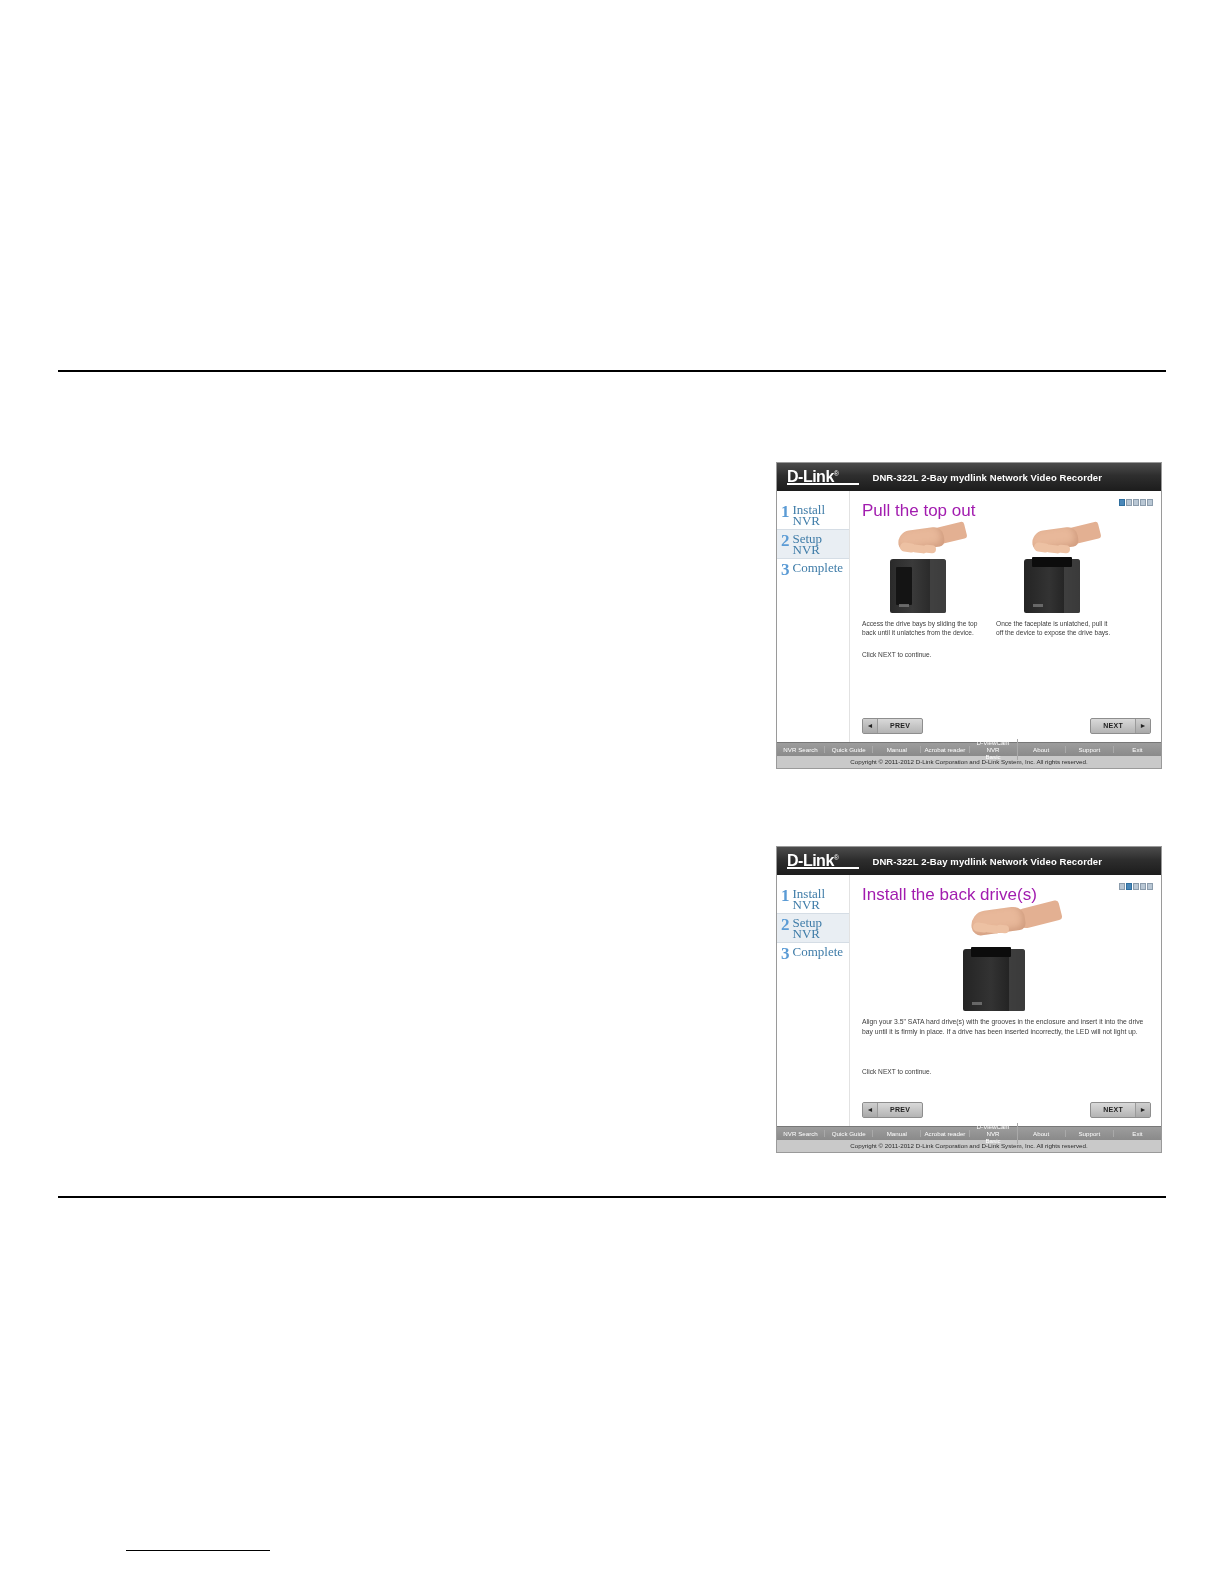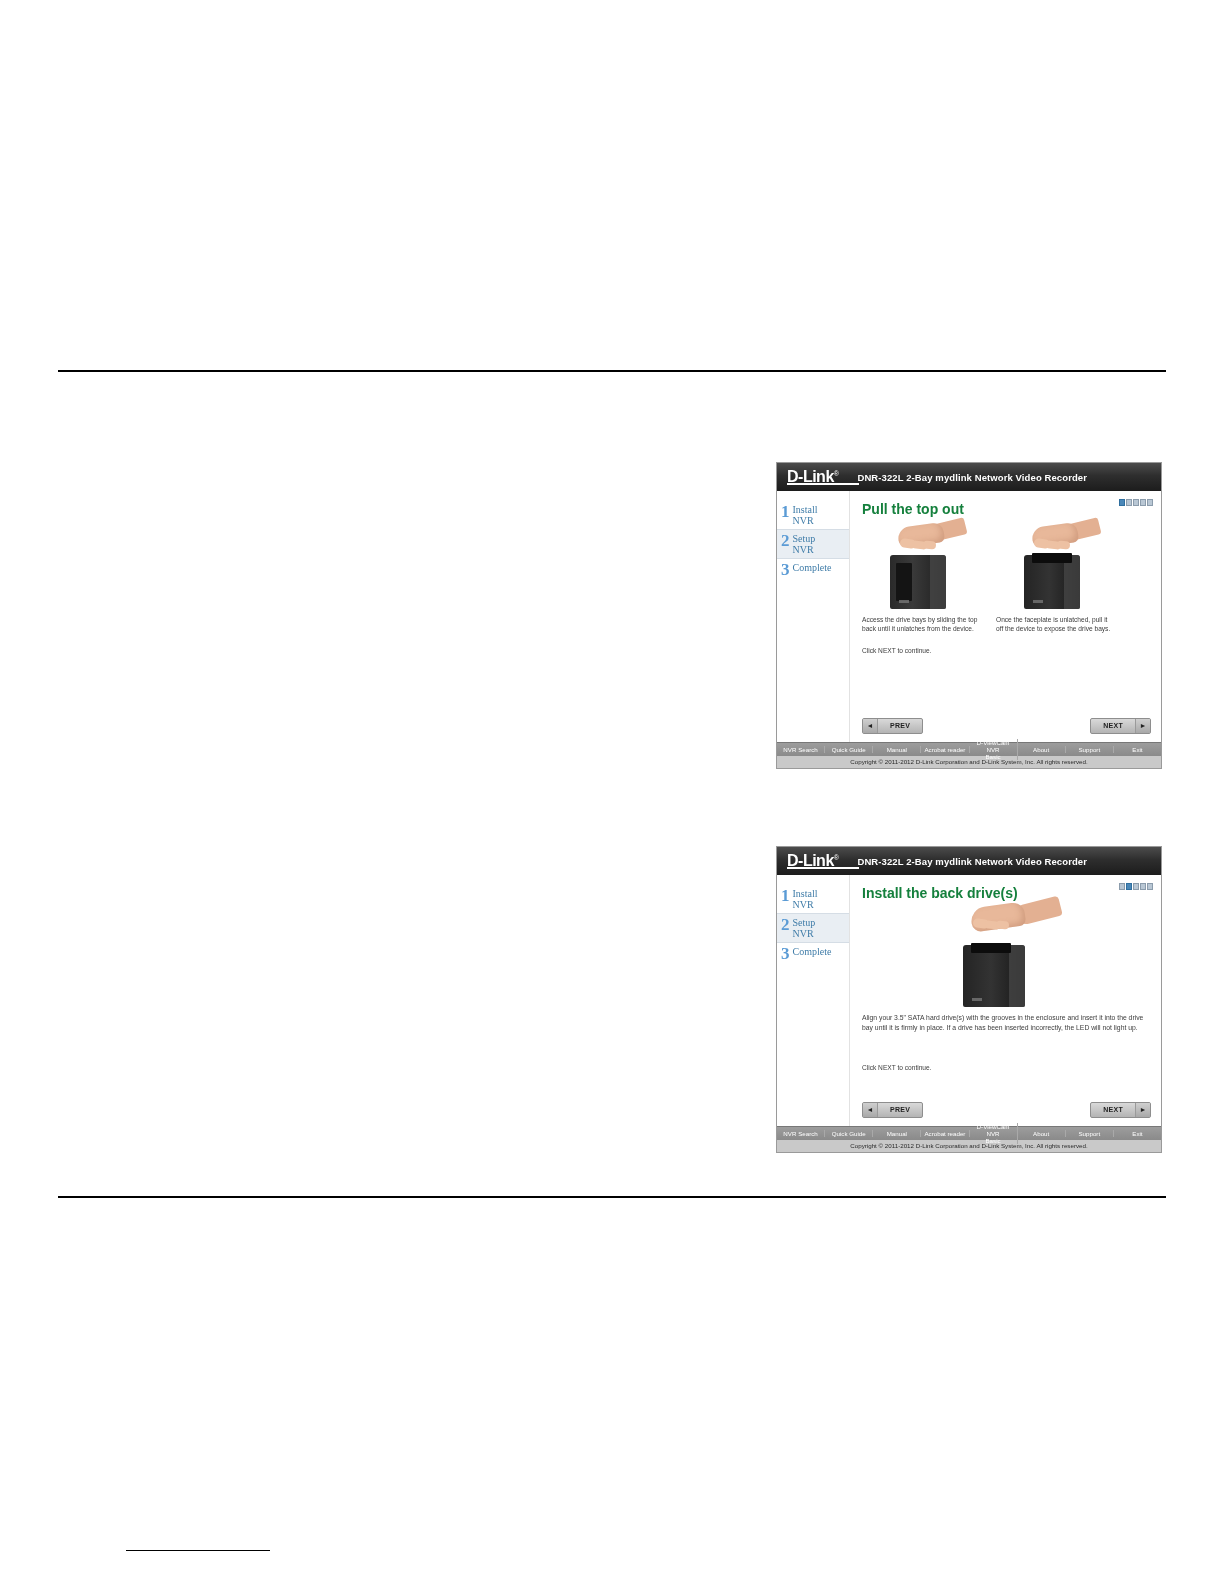--- a/index.html
+++ b/index.html
@@ -71,21 +71,21 @@
   }
   .dlink-underline {
     position: absolute;
     left: 0;
     bottom: 1px;
     width: 72px;
     height: 2px;
     background: #ffffff;
   }
   .wiz-title {
-    margin-left: 11px;
+    margin-left: 26px;
     color: #ffffff;
     font-size: 9.5px;
     font-weight: bold;
     letter-spacing: 0.1px;
   }
 
   
   .wiz-body {
     display: flex;
     height: calc(100% - 28px - 26px);
@@ -115,38 +115,38 @@
   .step-num {
     font-family: "Liberation Serif", serif;
     font-size: 17px;
     color: #5b9bd5;
     font-weight: bold;
     line-height: 15px;
     margin-right: 3px;
   }
   .step-label {
     font-family: "Liberation Serif", serif;
-    font-size: 10px;
+    font-size: 13px;
     color: #3f7ca8;
     line-height: 11px;
   }
   .step-label .l2 { display: block; }
 
   
   .wiz-main {
     flex: 1;
     position: relative;
     padding: 8px 10px 0 12px;
     box-sizing: border-box;
     border-left: 1px solid #e2e2e2;
   }
   .wiz-heading {
-    font-size: 14px;
-    font-weight: bold;
-    color: #15803d;
+    font-size: 17px;
+    font-weight: normal;
+    color: #a21caf;
     margin: 2px 0 6px 0;
   }
   .page-dots {
     position: absolute;
     right: 8px;
     top: 8px;
     display: flex;
     gap: 1px;
   }
   .page-dots span {

